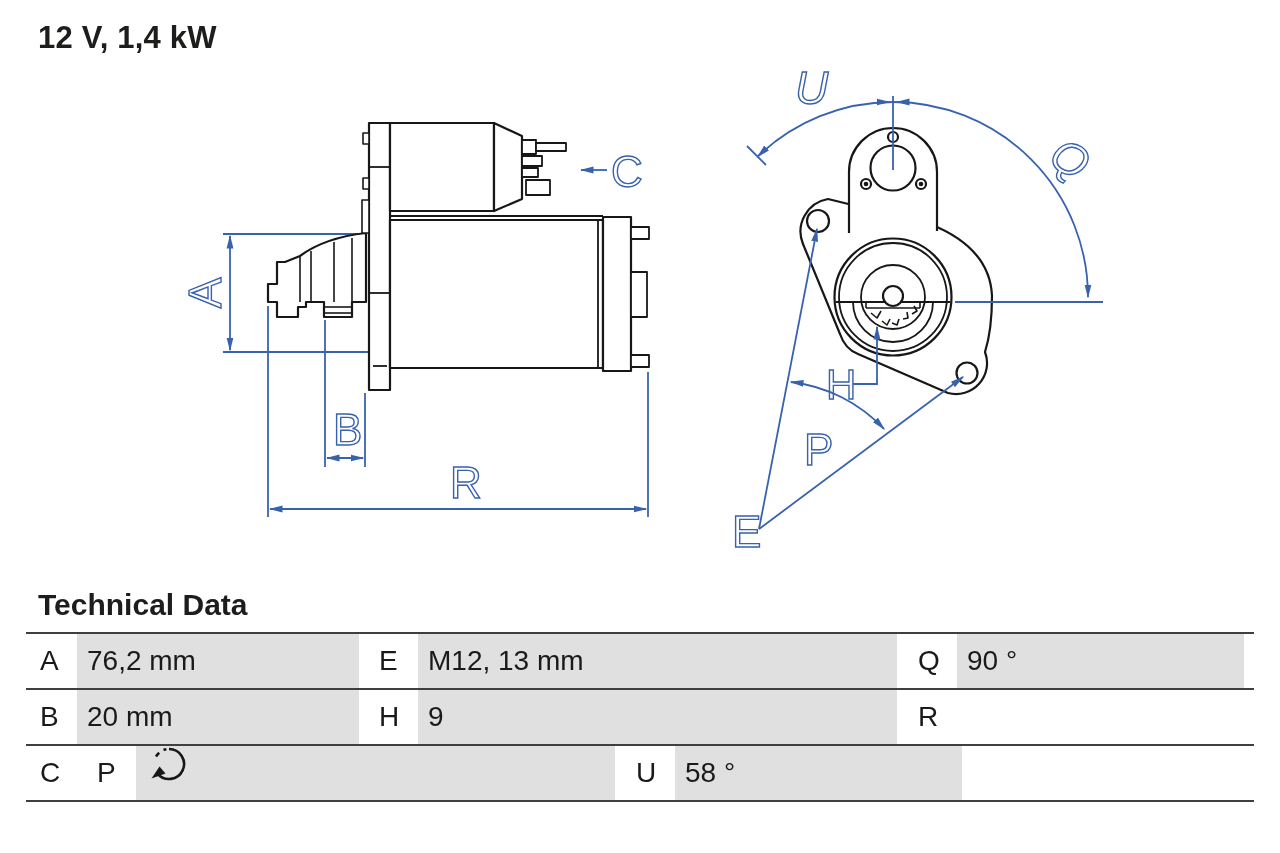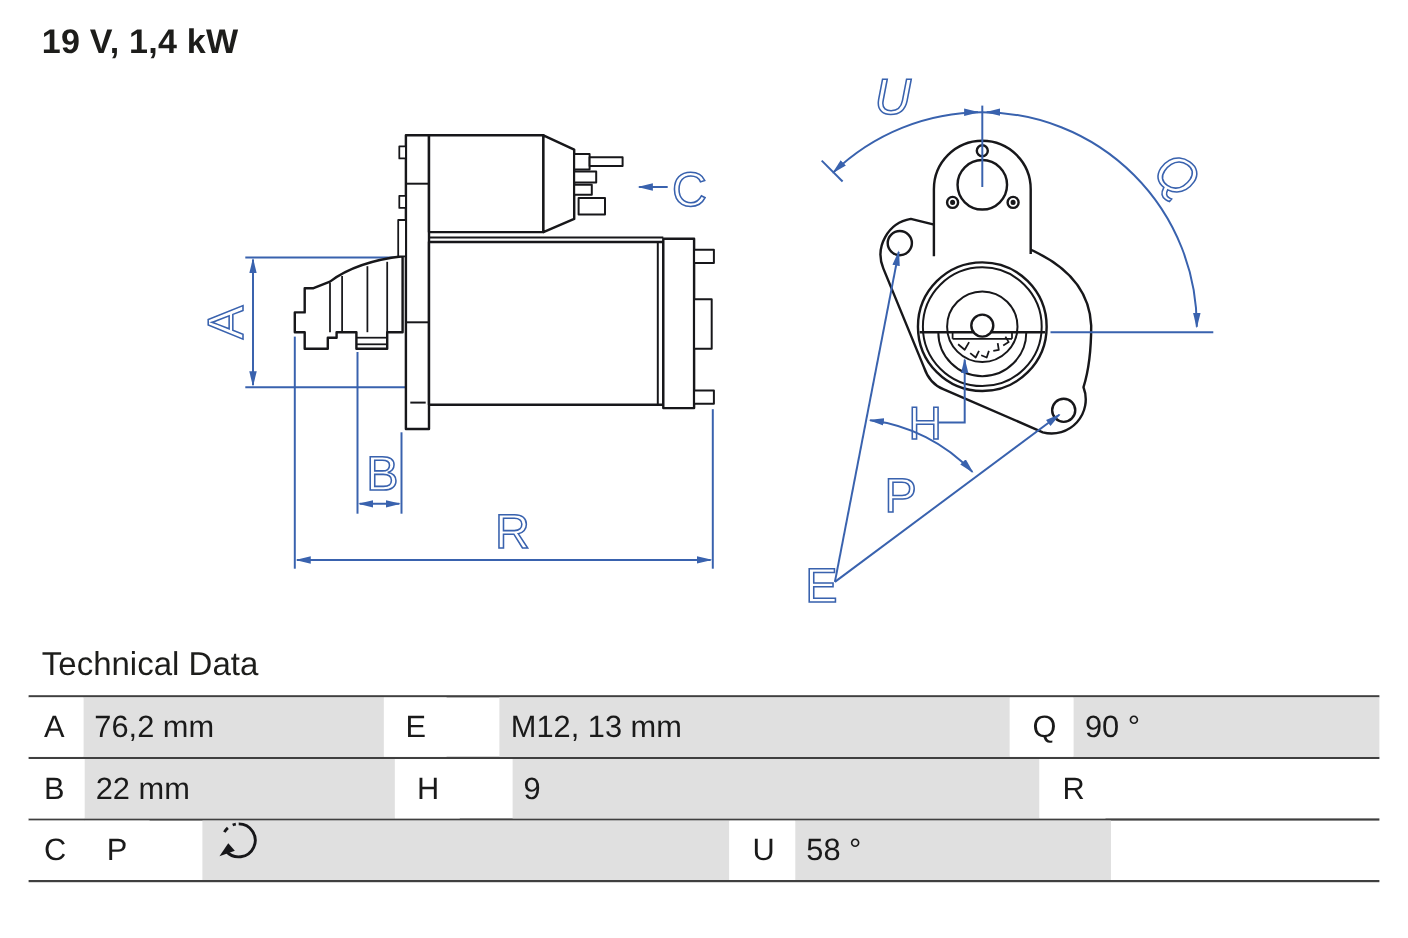--- a/index.html
+++ b/index.html
@@ -1,44 +1,44 @@
 <!DOCTYPE html>
 <html><head>
 <meta charset="utf-8">
 <style>
   html,body{margin:0;padding:0;background:#fff;}
   #stage{position:relative;width:1280px;height:853px;background:#ffffff;overflow:hidden;
          font-family:"Liberation Sans", sans-serif;color:#1a1a1a;}
   #title{position:absolute;left:38px;top:20px;font-size:31px;font-weight:700;
          letter-spacing:.2px;color:#1d1d1b;}
   #diagram-svg{position:absolute;left:0;top:0;}
-  #td-heading{position:absolute;left:38px;top:588px;font-size:30px;font-weight:400;color:#1d1d1b;}
+  #td-heading{position:absolute;left:38px;top:588px;font-size:30px;font-weight:700;color:#1d1d1b;}
   #tech-table{position:absolute;left:26px;top:632px;width:1228px;border-top:2px solid #3f3f3f;
               border-bottom:2px solid #3f3f3f;}
   .trow{display:flex;height:54px;line-height:54px;font-size:28px;}
   .trow + .trow{border-top:2px solid #3f3f3f;}
   .cell{white-space:nowrap;overflow:hidden;}
   .kcell{background:#ffffff;}
   .vcell{background:#e0e0e0;padding-left:10px;}
   .k1{width:51px;padding-left:14px;box-sizing:border-box;}
   .v1{width:282px;box-sizing:border-box;}
   .k2{width:59px;padding-left:20px;box-sizing:border-box;}
-  .v2{width:479px;box-sizing:border-box;margin-left:48px;}
+  .v2{width:479px;box-sizing:border-box;}
   .k3{width:60px;padding-left:21px;box-sizing:border-box;}
   .v3{width:287px;box-sizing:border-box;}
   .icon-wrap{display:inline-block;vertical-align:middle;margin-top:-6px;}
   .dim-label{font-family:"Liberation Sans", sans-serif;fill:none;stroke:#3962ae;stroke-width:1.4px;}
   .dim-label-italic{font-style:italic;}
 </style>
 </head>
 <body>
 
 <div id="stage">
 
-  <div id="title">19 V, 1,4 kW</div>
+  <div id="title">12 V, 1,4 kW</div>
 
   <svg id="diagram-svg" width="1280" height="580" viewBox="0 0 1280 580">
     <defs>
       <marker id="ah" viewBox="0 0 14 8" markerUnits="userSpaceOnUse" markerWidth="14" markerHeight="8" refX="12.5" refY="4" orient="auto-start-reverse">
         <path d="M0,0.6 L14,4 L0,7.4 Z" fill="#3962ae"></path>
       </marker>
     </defs>
 
     <g stroke="#3962ae" stroke-width="1.8" fill="none">
 
@@ -173,21 +173,21 @@
     <div class="trow">
       <div class="cell kcell k1">A</div>
       <div class="cell vcell v1">76,2 mm</div>
       <div class="cell kcell k2">E</div>
       <div class="cell vcell v2">M12, 13 mm</div>
       <div class="cell kcell k3">Q</div>
       <div class="cell vcell v3">90 °</div>
     </div>
     <div class="trow">
       <div class="cell kcell k1">B</div>
-      <div class="cell vcell v1">22 mm</div>
+      <div class="cell vcell v1">20 mm</div>
       <div class="cell kcell k2">H</div>
       <div class="cell vcell v2">9</div>
       <div class="cell kcell k3">R</div>
     </div>
     <div class="trow">
       <div class="cell kcell k1">C</div>
       <div class="cell kcell k2">P</div>
       <div class="cell vcell v2">
         <span class="icon-wrap">
           <svg width="48" height="48" viewBox="0 0 48 48">

